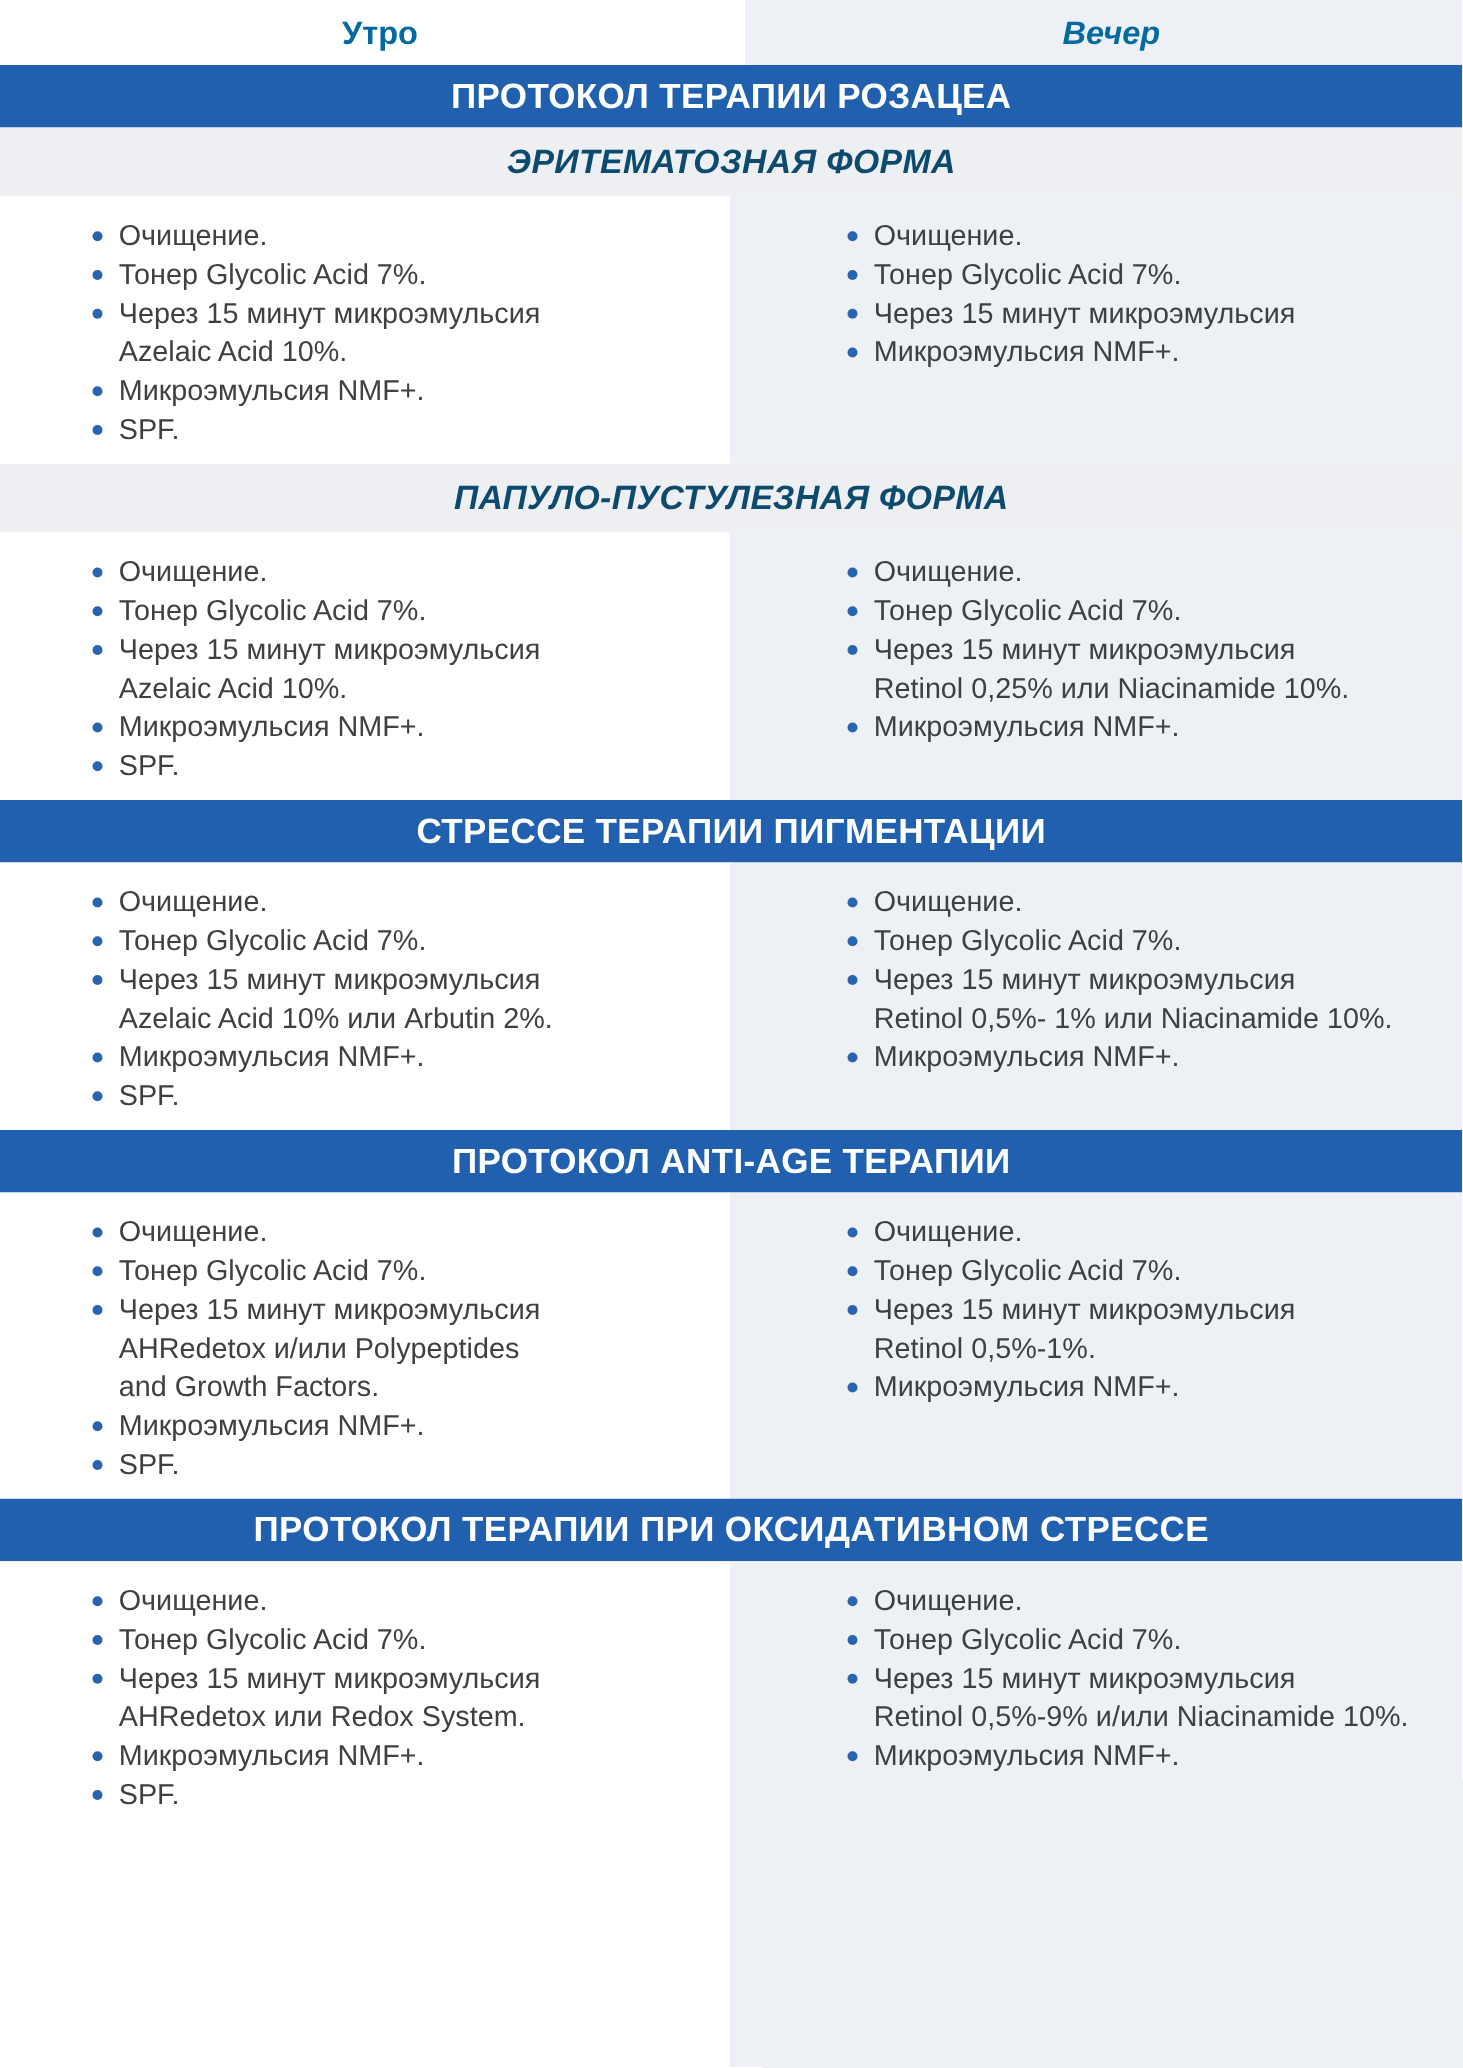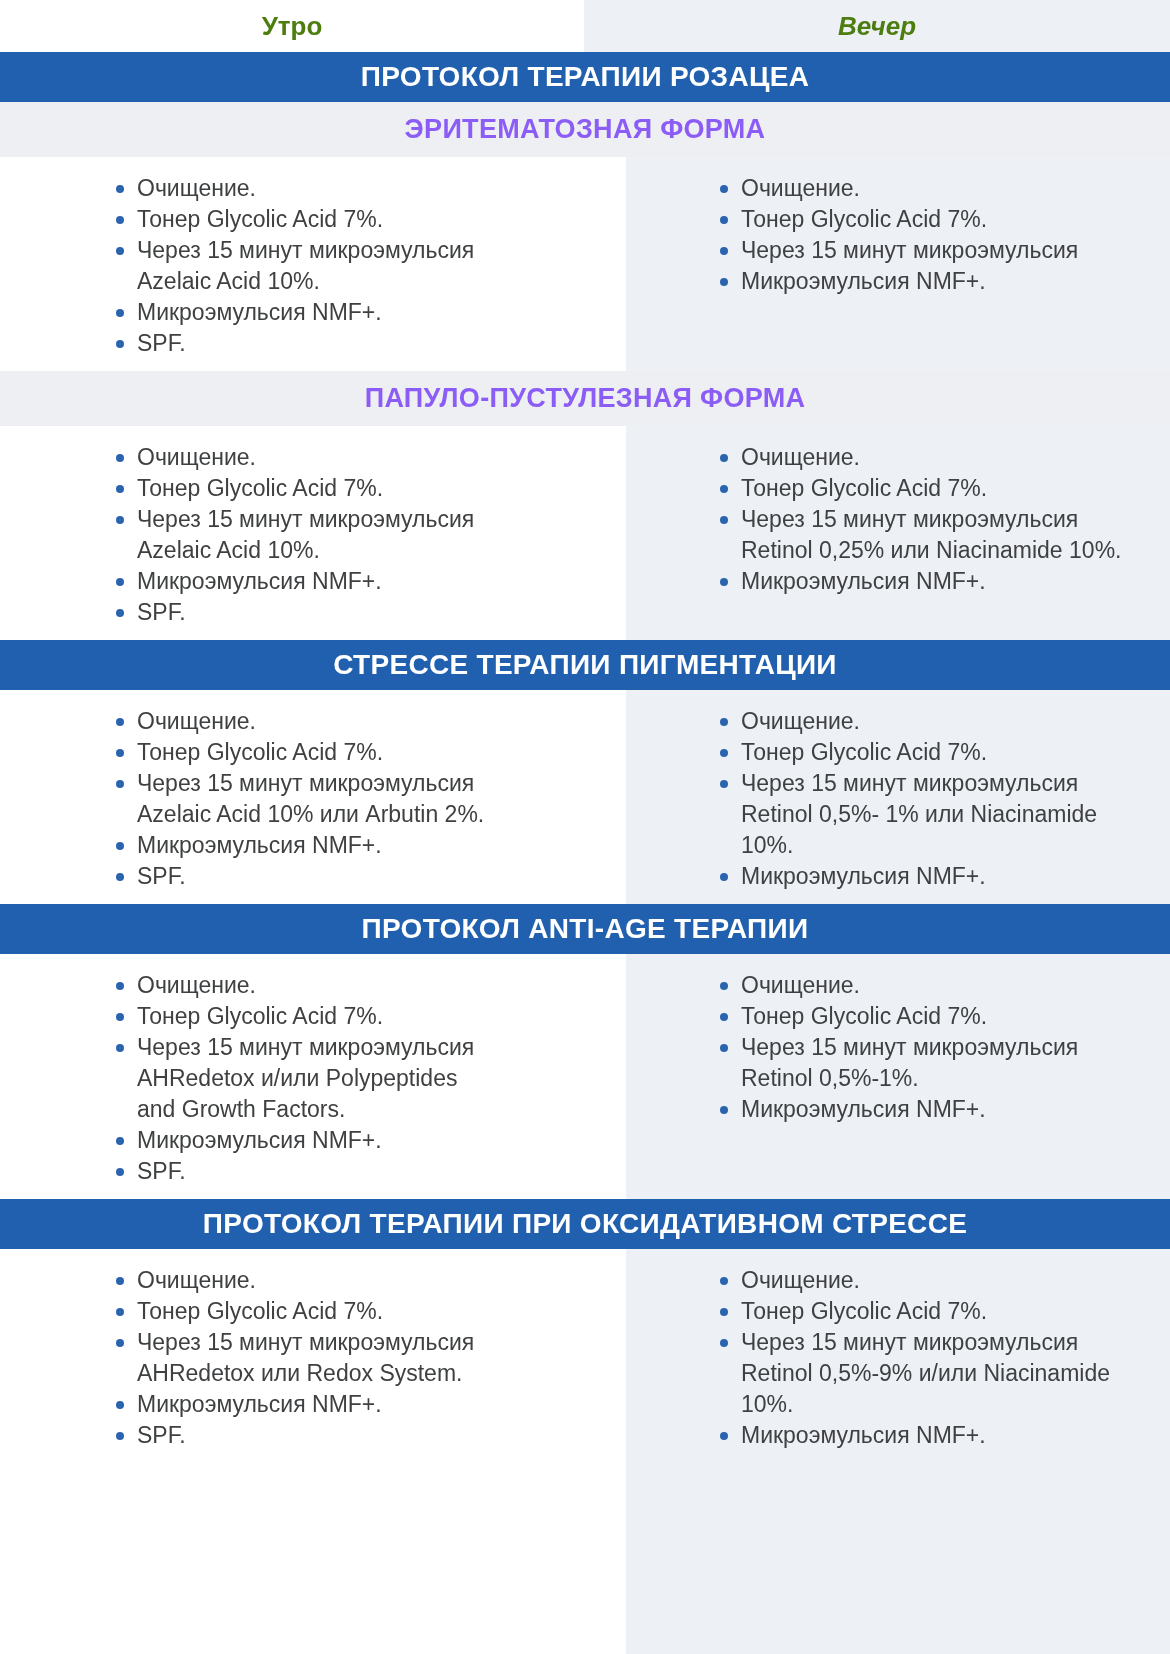--- a/index.html
+++ b/index.html
@@ -6,31 +6,31 @@
   .page{
     width:1170px;height:1654px;
     display:flex;flex-direction:column;
     overflow:hidden;
     font-family:"Liberation Sans","DejaVu Sans",sans-serif;
     background:#ffffff;
   }
   
   .header-row{height:52px;display:flex;flex:0 0 auto;}
   .header-cell{display:flex;align-items:center;justify-content:center;
-    font-size:26px;font-weight:700;color:#4d7c0f;}
+    font-size:26px;font-weight:700;color:#0369a1;padding-left:12px;}
   .header-morning{width:584px;background:#ffffff;}
   .header-evening{flex:1;background:#edf0f5;font-style:italic;}
   
   .banner{flex:0 0 auto;display:flex;align-items:center;justify-content:center;text-align:center;}
   .banner-dark{height:50px;background:#2160ae;}
   .banner-dark .banner-title{color:#ffffff;font-size:28px;font-weight:700;letter-spacing:.3px;}
   .banner-light{height:55px;background:#edeff3;}
-  .banner-light .banner-title{color:#8b5cf6;font-size:27px;font-weight:700;letter-spacing:.3px;}
+  .banner-light .banner-title{color:#0c4a6e;font-size:27px;font-weight:700;letter-spacing:.3px;font-style:italic;}
   
-  .content-row{display:flex;flex:0 0 auto;padding-left:42px;}
+  .content-row{display:flex;flex:0 0 auto;}
   .content-row:last-child{flex:1 1 auto;}
   .col{box-sizing:border-box;padding:16px 30px 12px 74px;}
   .col-morning{width:584px;background:#ffffff;}
   .col-evening{flex:1;background:#edf0f5;padding-left:94px;}
   ul.steps{margin:0;padding:0;list-style:none;}
   li.step{position:relative;padding-left:21px;font-size:23px;line-height:31px;color:#3f4042;}
   li.step::before{content:"";position:absolute;left:0;top:12px;width:8px;height:8px;
     border-radius:50%;background:#2a64ae;}
   li.step .line{display:block;}
 </style>

